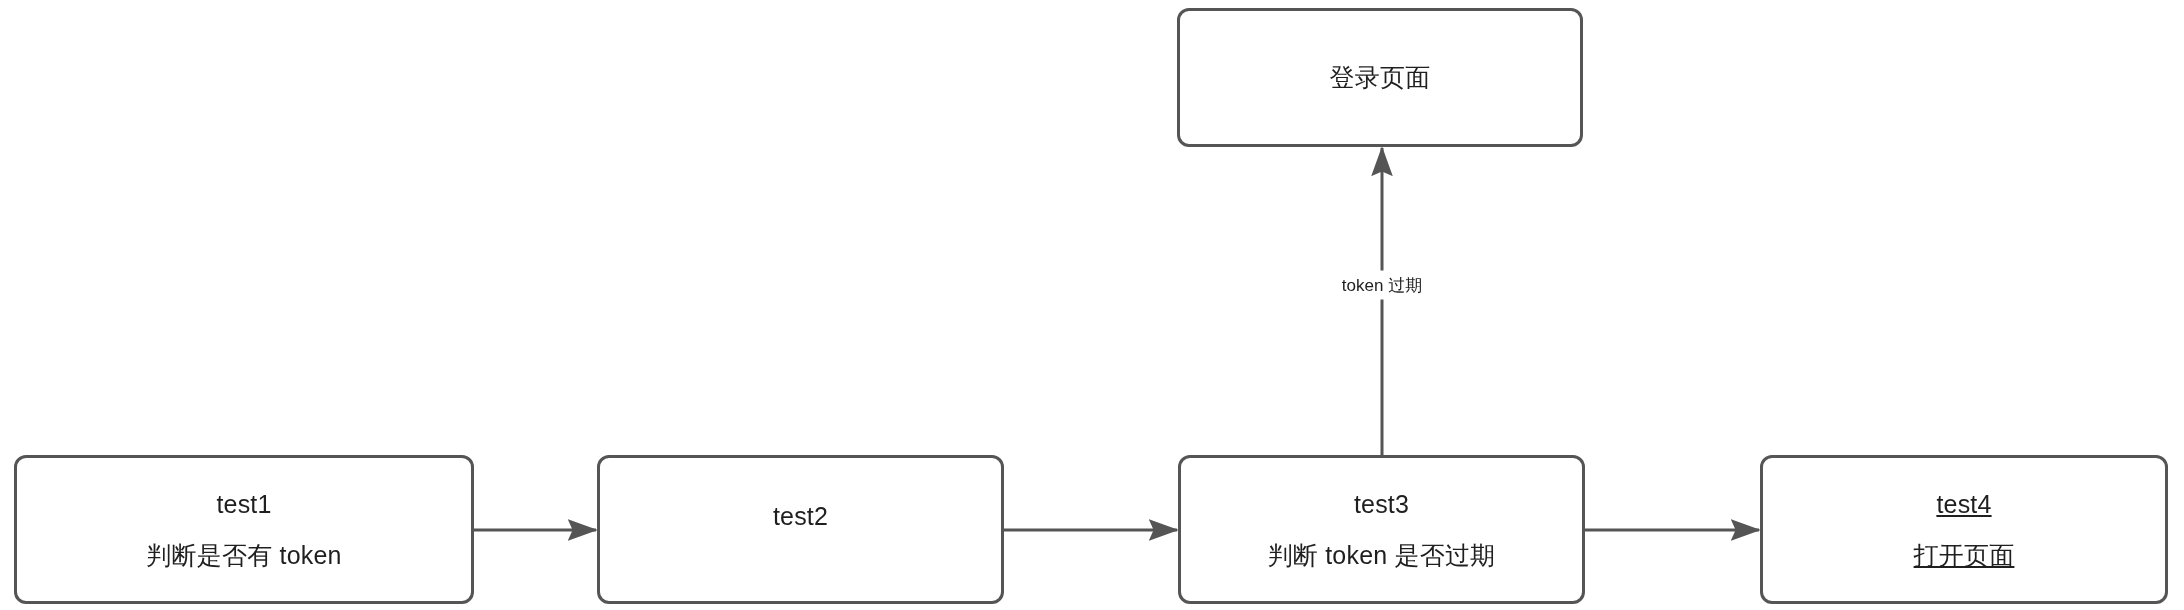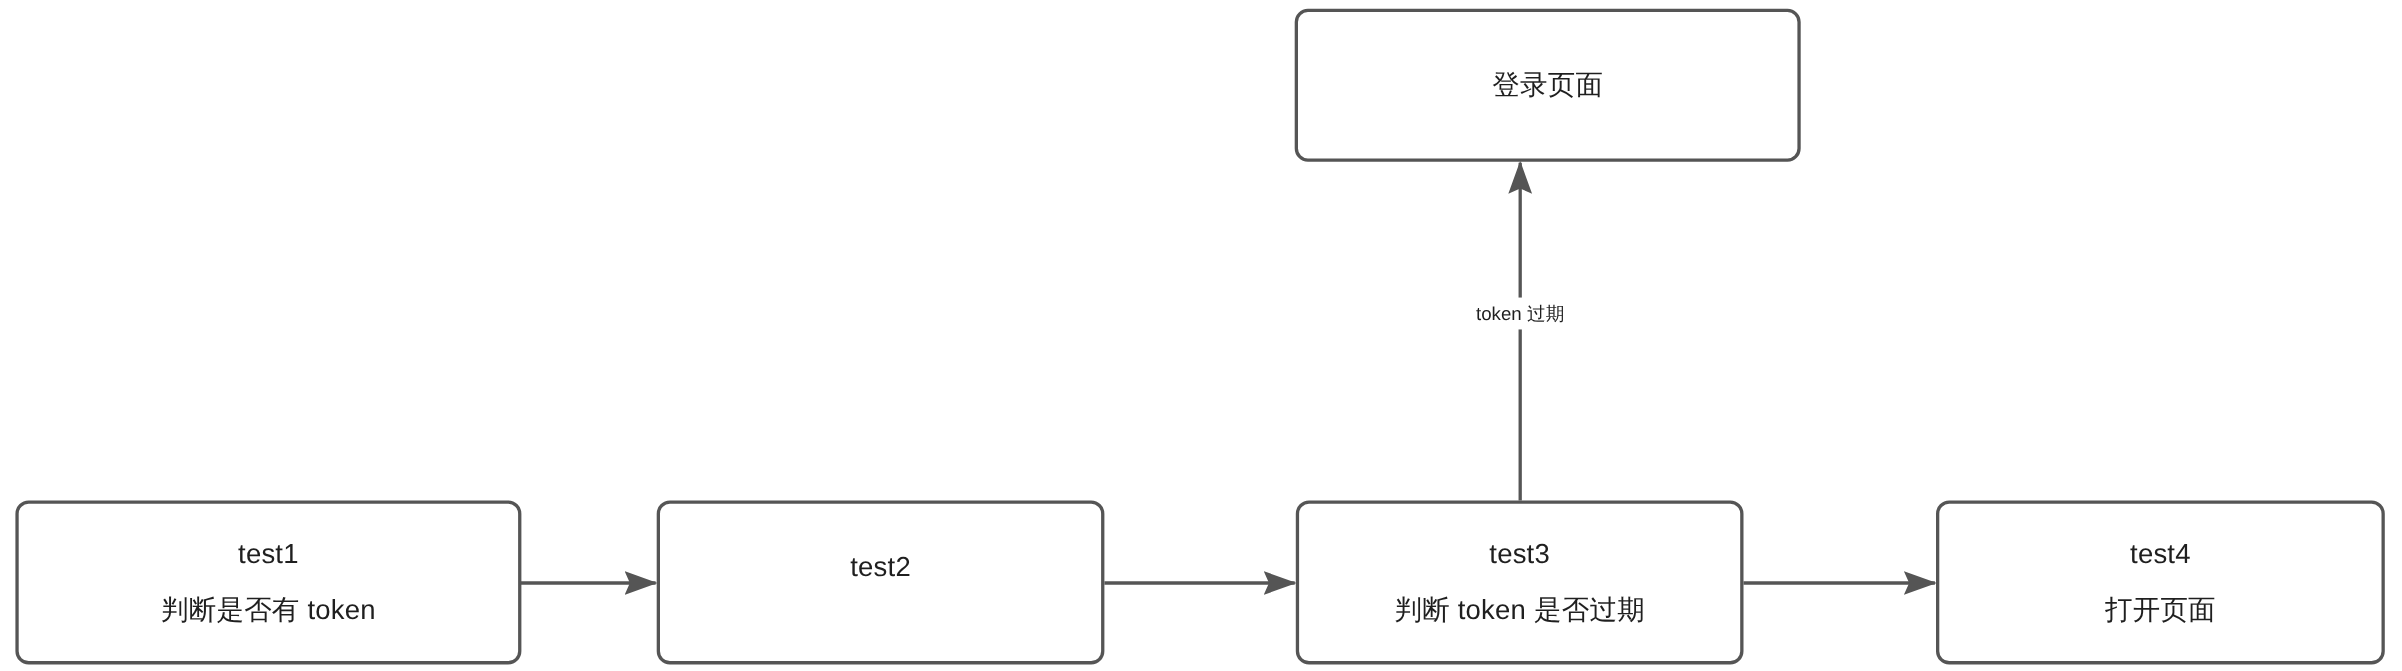--- a/index.html
+++ b/index.html
@@ -78,38 +78,38 @@
 
     <line x1="422" y1="530" x2="596" y2="530" stroke="#555555" stroke-width="3" marker-end="url(#arrowhead)"></line>
 
     <line x1="1004" y1="530" x2="1177" y2="530" stroke="#555555" stroke-width="3" marker-end="url(#arrowhead)"></line>
 
     <line x1="1585" y1="530" x2="1759" y2="530" stroke="#555555" stroke-width="3" marker-end="url(#arrowhead)"></line>
 
     <line x1="1382" y1="455" x2="1382" y2="148" stroke="#555555" stroke-width="3" marker-end="url(#arrowhead)"></line>
   </svg>
 
-  <div class="node" style="left:1177px; top:8px; width:460px; height:139px;">
+  <div class="node" style="left:1177px; top:8px; width:406px; height:139px;">
     <span class="node-line solo">登录页面</span>
   </div>
 
   <div class="node" style="left:14px; top:455px; width:460px; height:149px;">
     <span class="node-line first">test1</span>
     <span class="node-line">判断是否有 token</span>
   </div>
 
   <div class="node" style="left:597px; top:455px; width:407px; height:149px;">
     <span class="node-line first">test2</span>
   </div>
 
   <div class="node" style="left:1178px; top:455px; width:407px; height:149px;">
     <span class="node-line first">test3</span>
     <span class="node-line">判断 token 是否过期</span>
   </div>
 
-  <div class="node" style="left:1760px; top:455px; width:408px; height:149px;">
+  <div class="node" style="left:1760px; top:455px; width:408px; height:149px;text-decoration:underline;">
     <span class="node-line first">test4</span>
     <span class="node-line">打开页面</span>
   </div>
 
   <div class="edge-label" style="left:1382px; top:285px;">token 过期</div>
 
 </div>
 
 </body></html>

